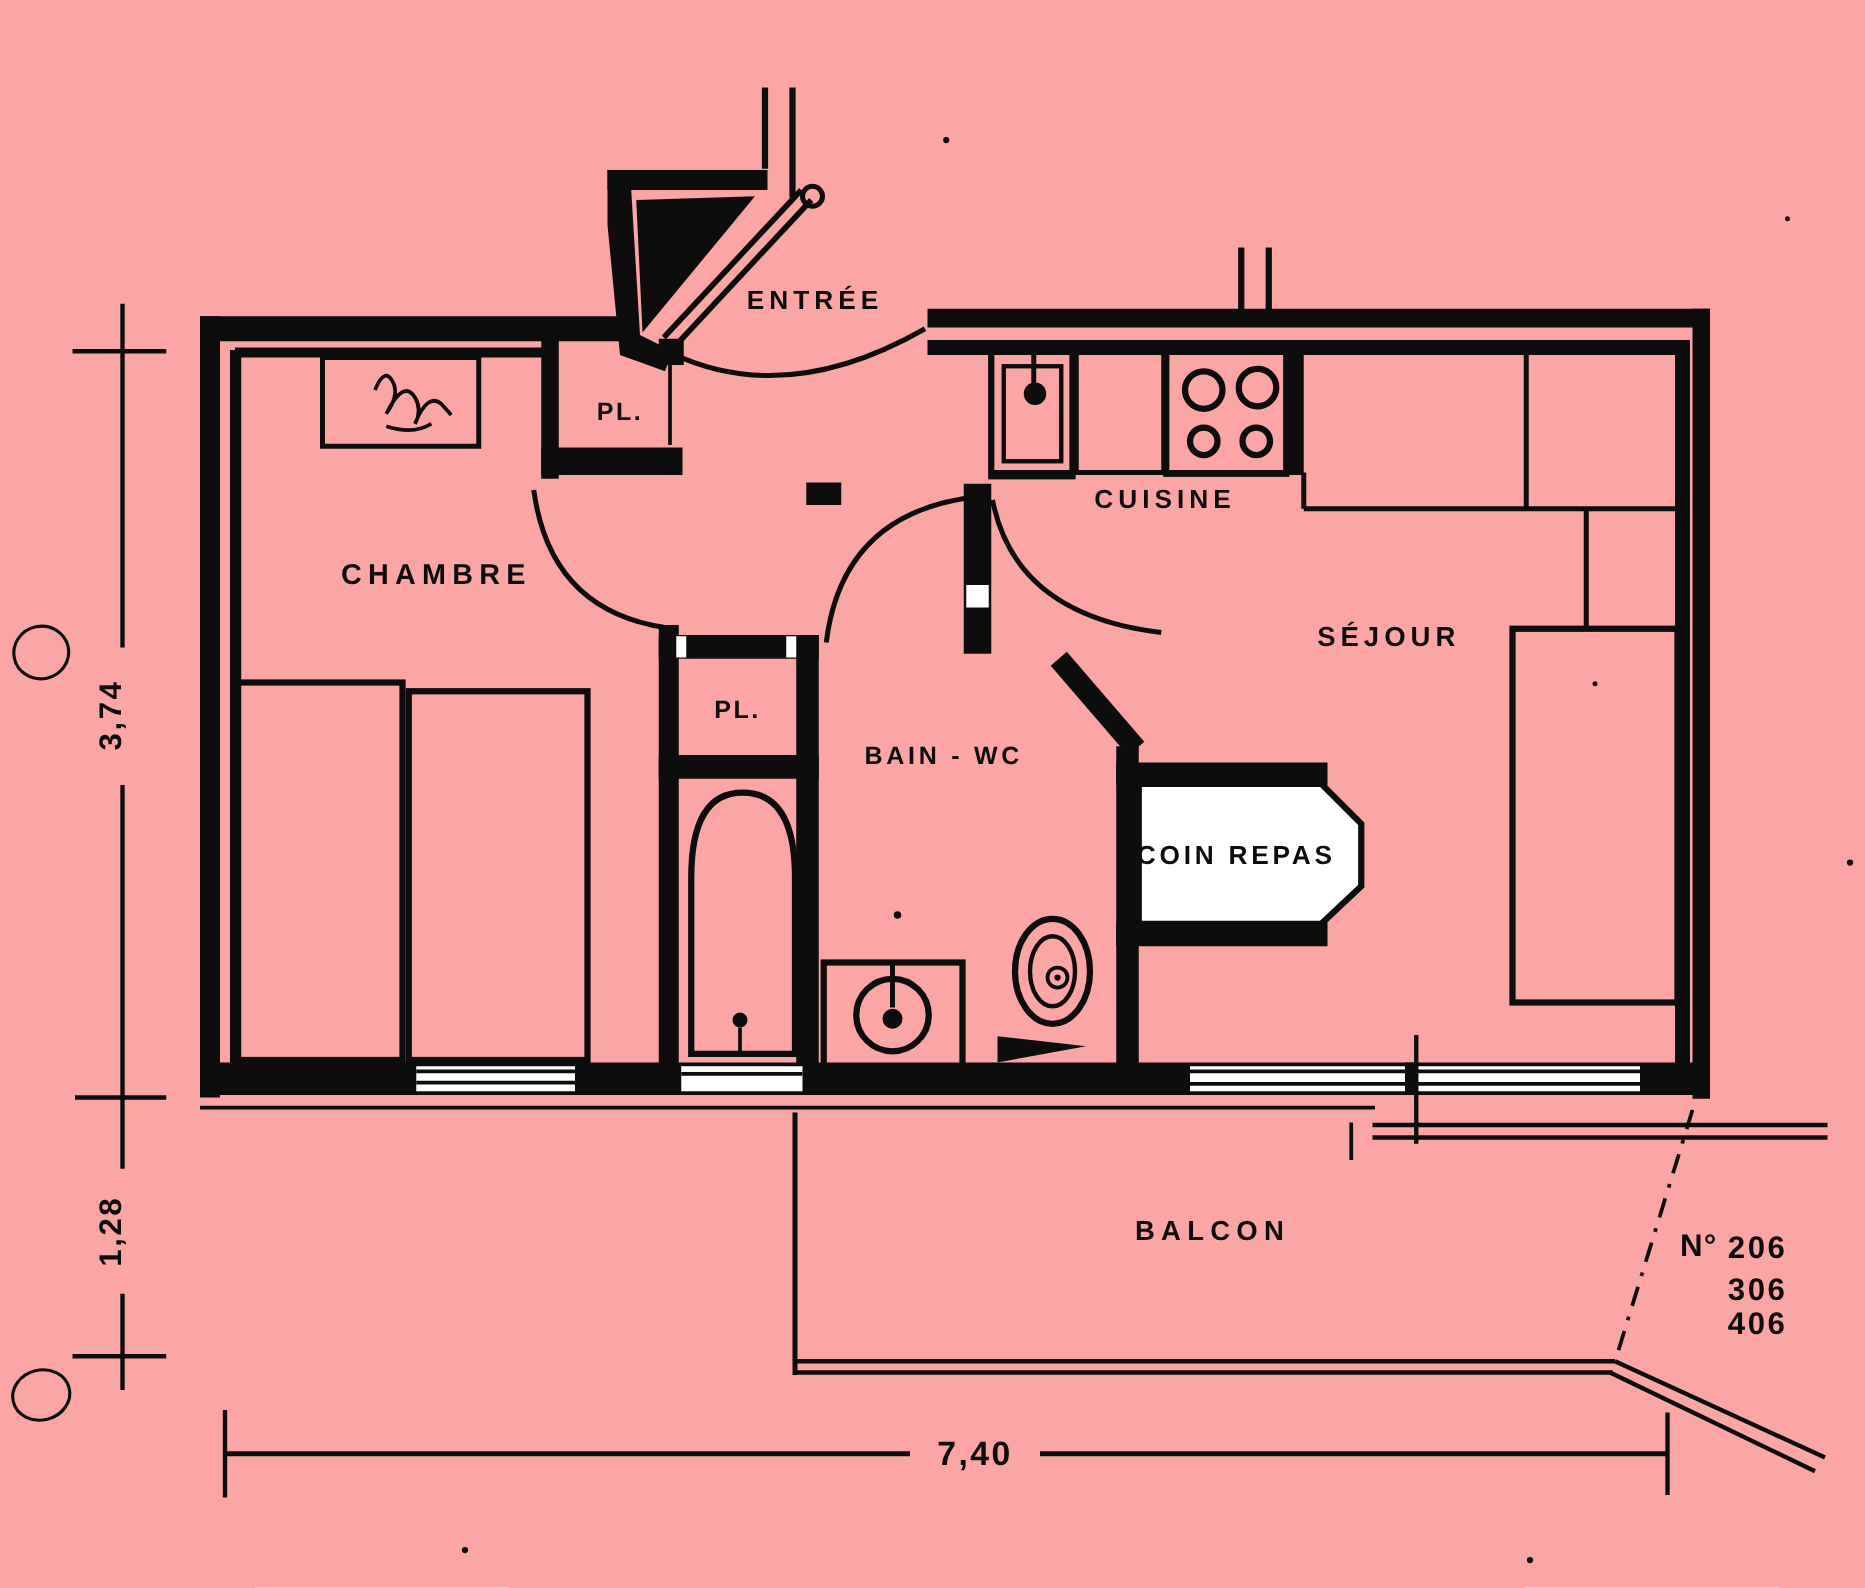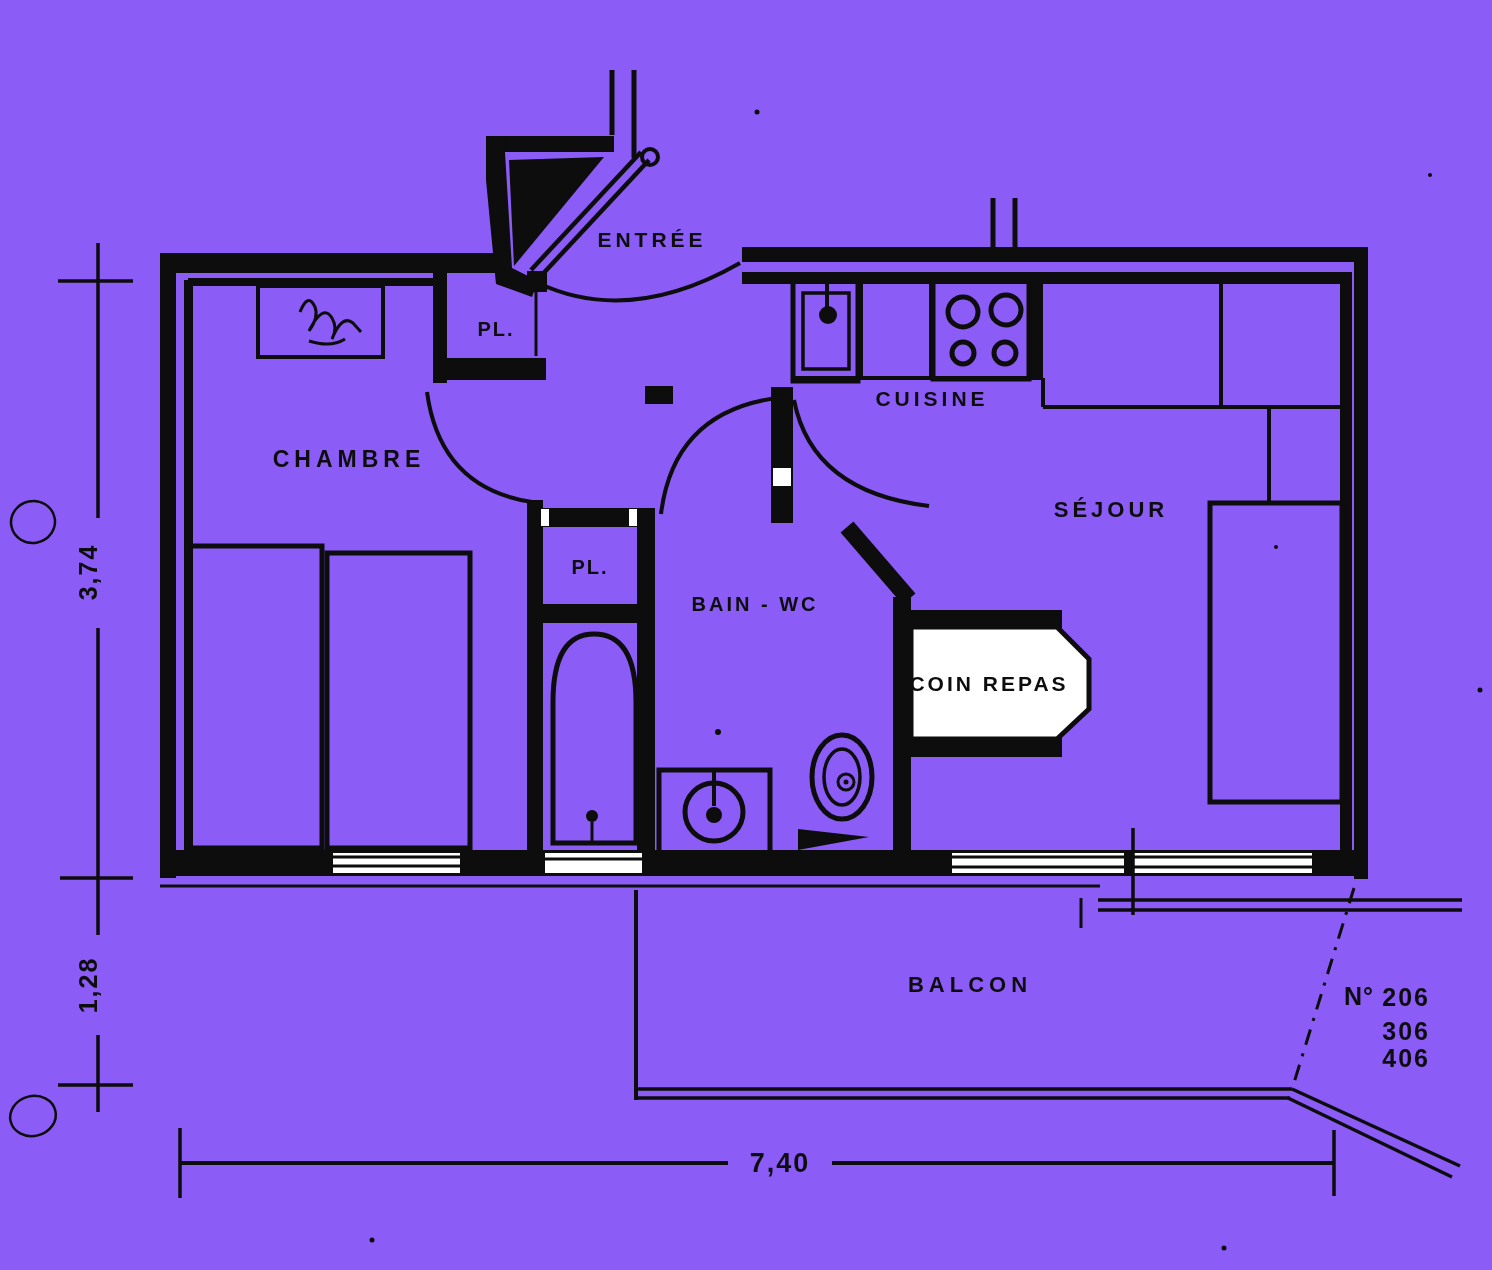--- a/index.html
+++ b/index.html
@@ -1,16 +1,16 @@
 <!DOCTYPE html>
 <html><head>
 <meta charset="utf-8">
 <style>
   html,body{margin:0;padding:0;background:#e8e8e8;}
-  .sheet{position:relative;width:1492px;height:1270px;background:#8b5cf6;overflow:hidden;
+  .sheet{position:relative;width:1492px;height:1270px;background:#fca5a5;overflow:hidden;
          font-family:"Liberation Sans", sans-serif;}
   svg{display:block;position:absolute;left:0;top:0;}
   .lbl{font-family:"Liberation Sans", sans-serif;font-weight:700;fill:#0d0d0d;}
 </style>
 </head>
 <body>
 
 <div class="sheet">
 <svg width="1492" height="1270" viewBox="0 0 1492 1270">
 

